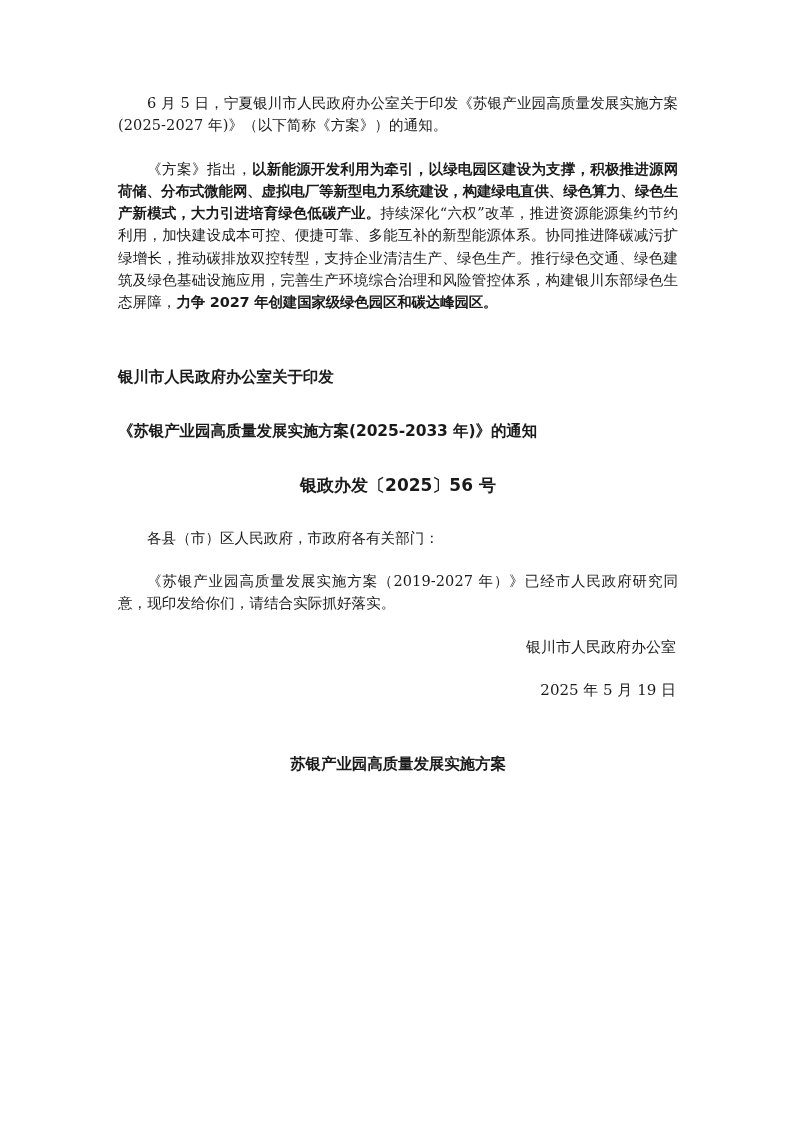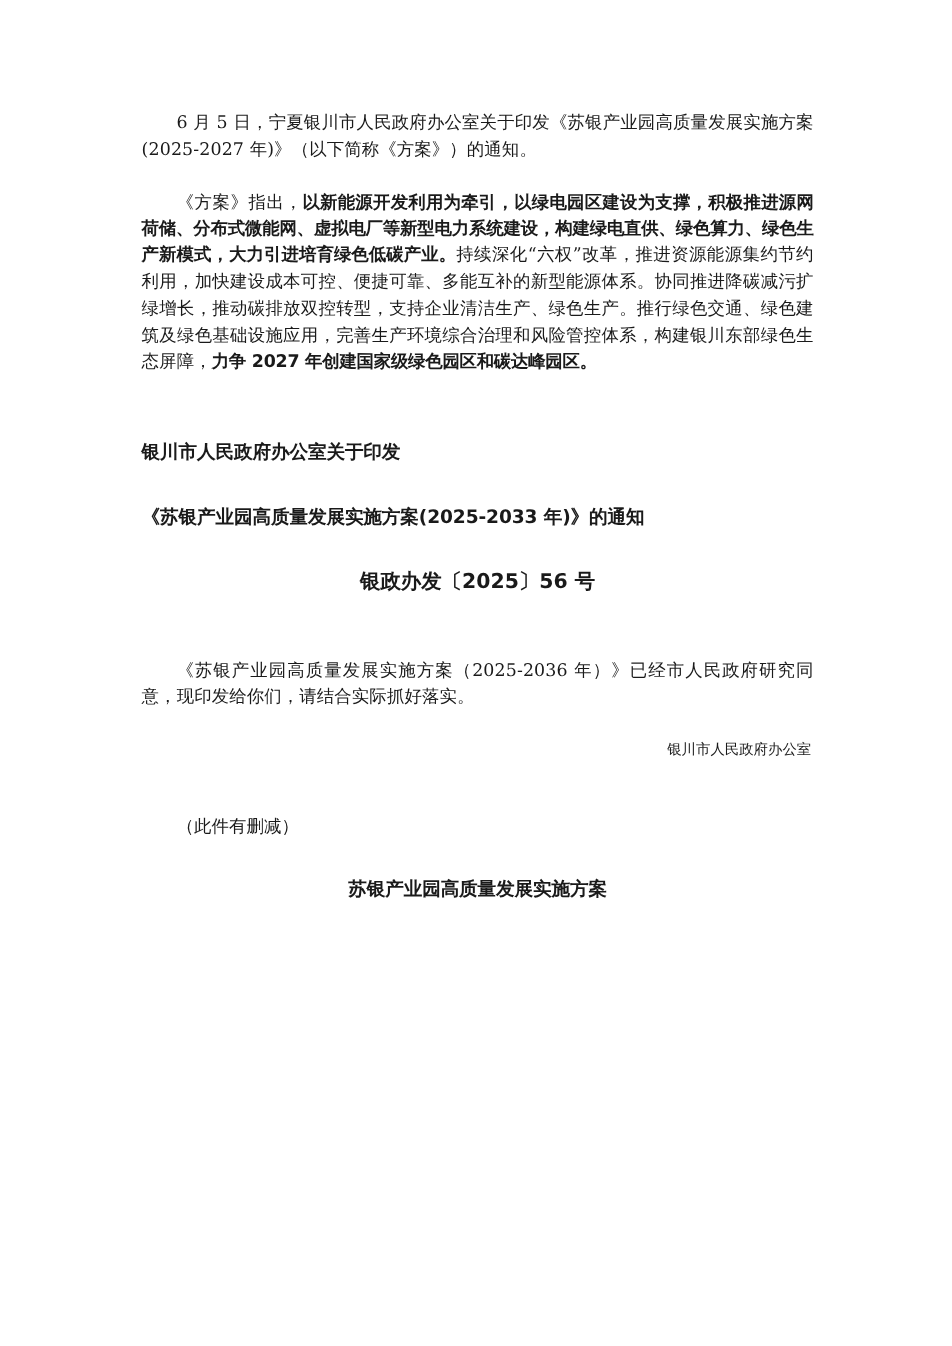--- a/index.html
+++ b/index.html
@@ -74,21 +74,21 @@
     line-height: 24px;
     text-align: center;
     font-weight: bold;
     font-family: "DejaVu Sans", "Liberation Sans", sans-serif;
     text-indent: 0;
   }
 
   
   .right {
     margin: 0;
-    font-size: 12px;
+    font-size: 15px;
     line-height: 22.3px;
     text-align: right;
     text-indent: 0;
     padding-right: 2px;
   }
 
   
   .sec-title {
     margin: 0;
     font-size: 15.5px;
@@ -122,35 +122,36 @@
     <div class="gap-lg"></div>
 
     <p class="heading">《苏银产业园高质量发展实施方案(2025-2033 年)》的通知</p>
 
     <div class="gap-lg"></div>
 
     <p class="docnum">银政办发〔2025〕56 号</p>
 
     <div class="gap-lg"></div>
 
+    <p class="para">各县（市）区人民政府，市政府各有关部门：</p>
 
     <div class="gap-md"></div>
 
-    <p class="para">《苏银产业园高质量发展实施方案（2025-2036 年）》已经市人民政府研究同意，现印发给你们，请结合实际抓好落实。</p>
+    <p class="para">《苏银产业园高质量发展实施方案（2019-2027 年）》已经市人民政府研究同意，现印发给你们，请结合实际抓好落实。</p>
 
     <div class="gap-md"></div>
 
     <p class="right">银川市人民政府办公室</p>
 
     <div class="gap-md"></div>
 
+    <p class="right">2025 年 5 月 19 日</p>
 
     <div class="gap-md"></div>
 
-    <p class="para noindent" style="padding-left:2em;">（此件有删减）</p>
 
     <div class="gap-lg"></div>
 
     <p class="sec-title">苏银产业园高质量发展实施方案</p>
 
     <div class="gap-lg"></div>
 
 
     <div class="gap-lg"></div>
 

